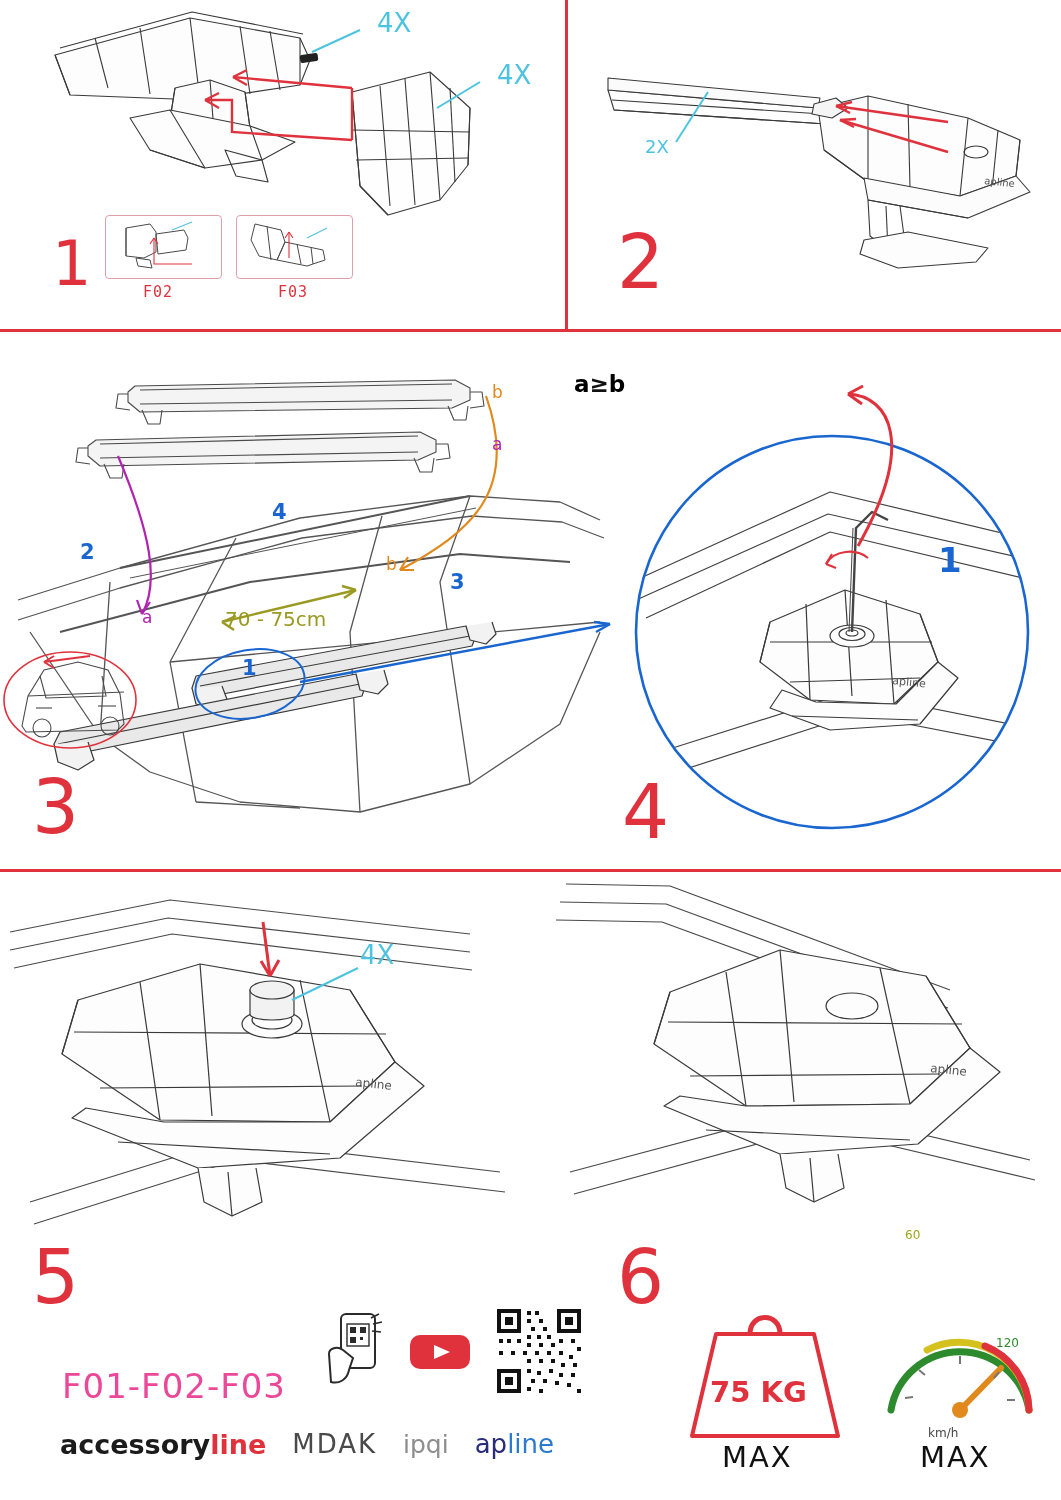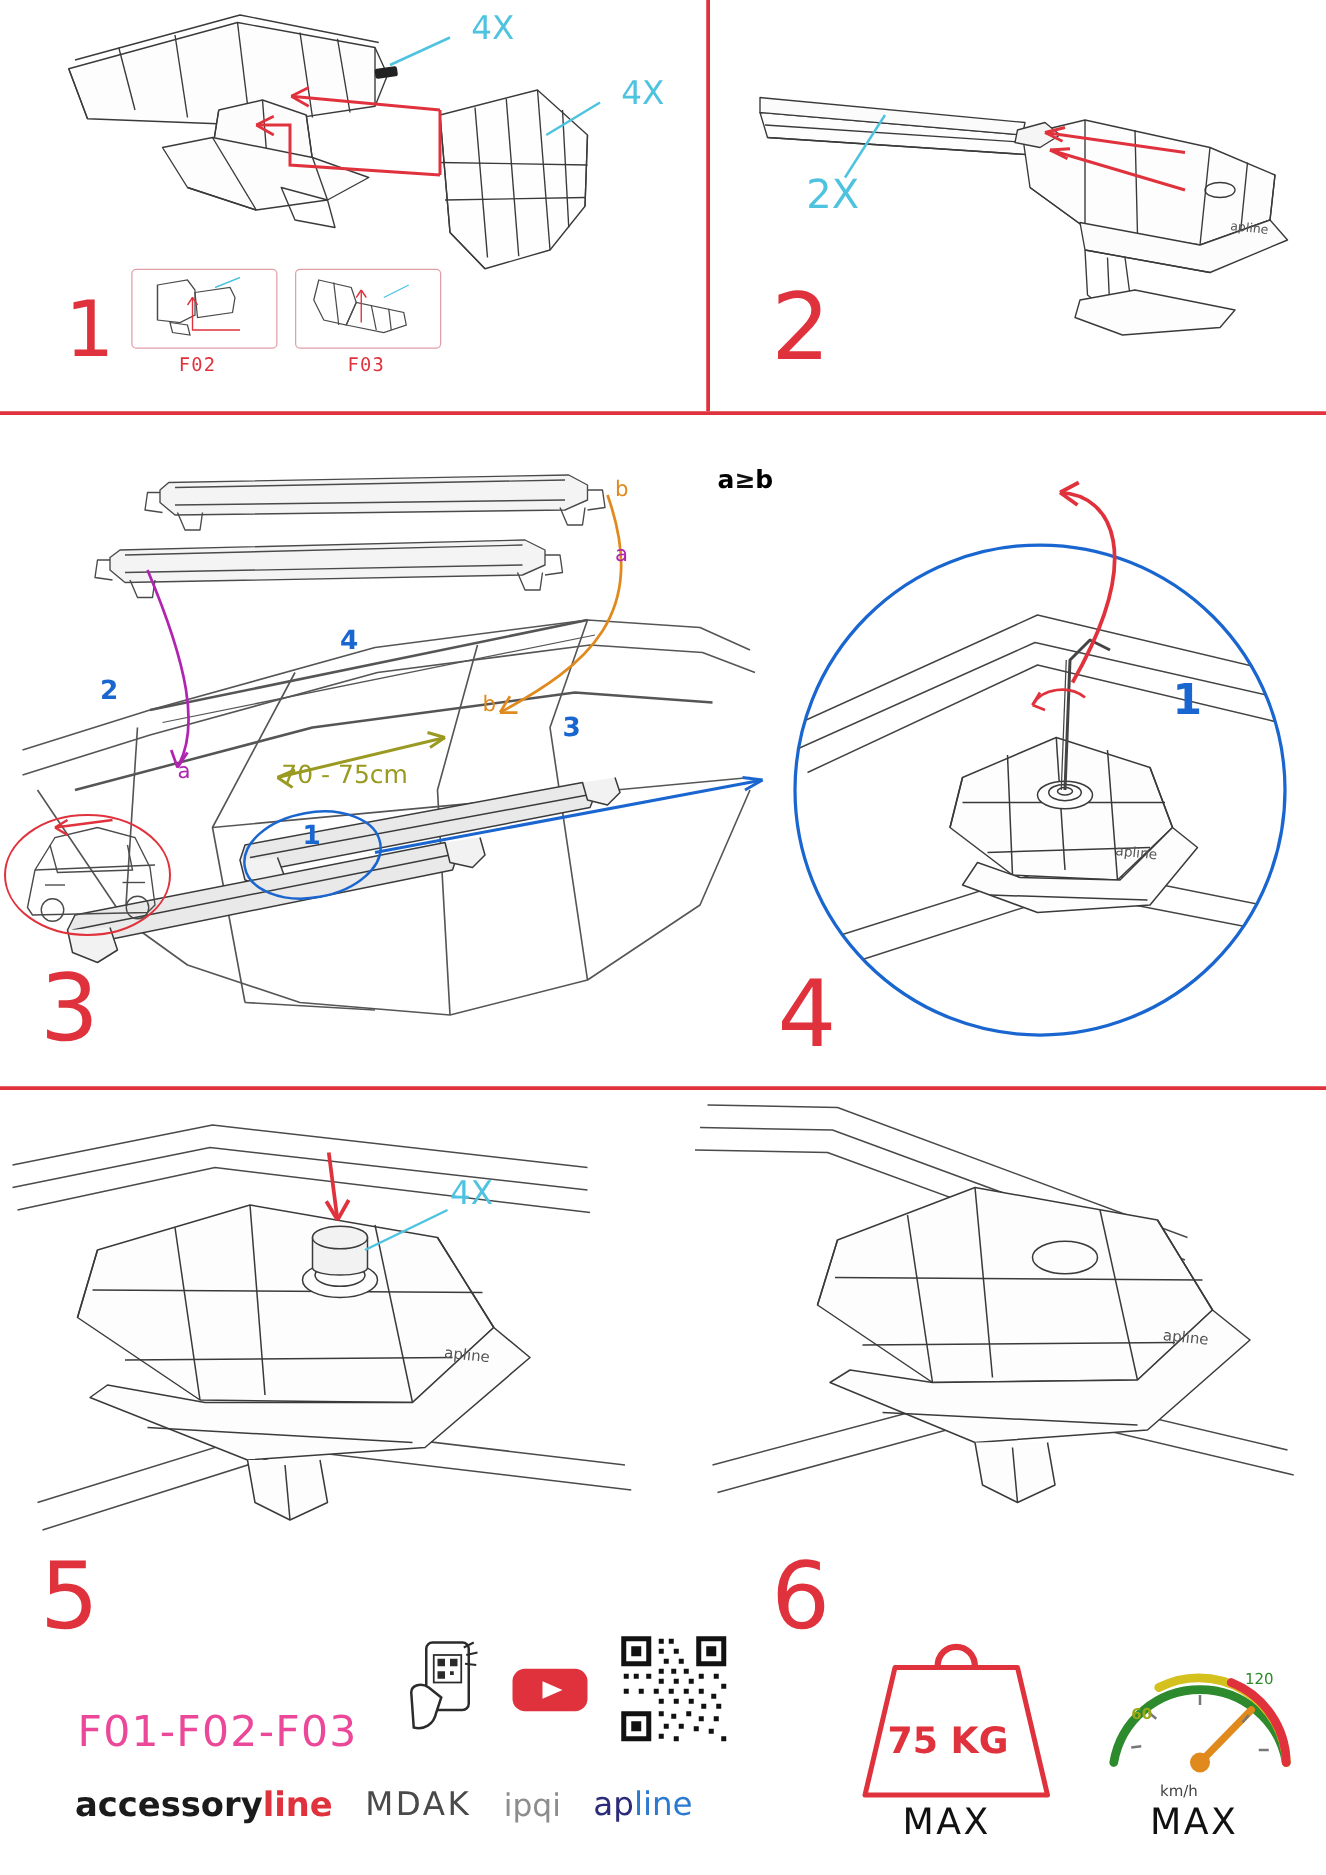--- a/index.html
+++ b/index.html
@@ -306,21 +306,21 @@
         <path d="M380 122 L268 106"></path>
         <path d="M268 106 L284 102 M268 106 L282 113"></path>
         <path d="M380 152 L272 120"></path>
         <path d="M272 120 L288 119 M272 120 L286 127"></path>
       </g>
 
       <g stroke="#4ec3e0" stroke-width="2" fill="none">
         <path d="M140 92 L108 142"></path>
       </g>
     </svg>
-    <div class="lbl cyan" style="left:77px;top:136px;font-size:32px;">2X</div>
+    <div class="lbl cyan" style="left:77px;top:136px;font-size:18px;">2X</div>
     <div class="step-num step-2" style="left:49px;top:225px;">2</div>
   </div>
 
   <div class="panel" style="left:0;top:332px;width:620px;height:537px;">
     <svg width="620" height="537" viewBox="0 0 620 537">
 
       <g fill="none" stroke="#4a4a4a" stroke-width="1.1" stroke-linejoin="round">
         <path d="M135 54 L455 48 L470 56 L470 68 L452 76 L140 80 L128 70 L128 60 Z" fill="#f4f4f4"></path>
         <path d="M140 58 L452 52"></path>
         <path d="M140 72 L452 68"></path>
@@ -407,21 +407,21 @@
         <path d="M300 350 L610 292"></path>
         <path d="M610 292 L594 290 M610 292 L596 300"></path>
       </g>
     </svg>
 
     <div class="lbl orange" style="left:492px;top:50px;font-size:17px;">b</div>
     <div class="lbl magenta" style="left:492px;top:102px;font-size:17px;">a</div>
     <div class="lbl magenta" style="left:142px;top:275px;font-size:17px;">a</div>
     <div class="lbl orange" style="left:386px;top:222px;font-size:17px;">b</div>
 
-    <div class="lbl" style="left:574px;top:39px;font-size:20px;font-weight:bold;"><span class="magenta">a</span><span style="color:#111;">≥</span><span class="orange">b</span></div>
+    <div class="lbl" style="left:574px;top:39px;font-size:23px;font-weight:bold;"><span class="magenta">a</span><span style="color:#111;">≥</span><span class="orange">b</span></div>
 
     <div class="lbl olive" style="left:225px;top:275px;font-size:20px;font-weight:normal;">70 - 75cm</div>
 
     <div class="lbl blue" style="left:242px;top:324px;font-size:21px;font-weight:bold;">1</div>
     <div class="lbl blue" style="left:80px;top:208px;font-size:21px;font-weight:bold;">2</div>
     <div class="lbl blue" style="left:450px;top:238px;font-size:21px;font-weight:bold;">3</div>
     <div class="lbl blue" style="left:272px;top:168px;font-size:21px;font-weight:bold;">4</div>
 
     <div class="step-num step-3" style="left:32px;top:438px;">3</div>
   </div>
@@ -674,18 +674,18 @@
       <path d="M85 120 L126 78" stroke="#e08a1e" stroke-width="6" stroke-linecap="round"></path>
       <g stroke="#777" stroke-width="2">
         <path d="M30 108 L38 107"></path>
           <path d="M44 80 L50 85"></path>
           <path d="M85 66 L85 74"></path>
           <path d="M124 82 L119 88"></path>
           <path d="M140 110 L132 110"></path>
       </g>
     </svg>
   </div>
-  <div class="gauge-tick" style="left:905px;top:1364px;font-weight:bold;">60</div>
+  <div class="gauge-tick" style="left:905px;top:1228px;">60</div>
   <div class="gauge-tick hi" style="left:996px;top:1336px;">120</div>
   <div class="kmh" style="left:928px;top:1426px;text-align:right;">km/h</div>
   <div class="maxlabel" style="left:920px;top:1440px;">MAX</div>
 
 </div>
 
 </body></html>

